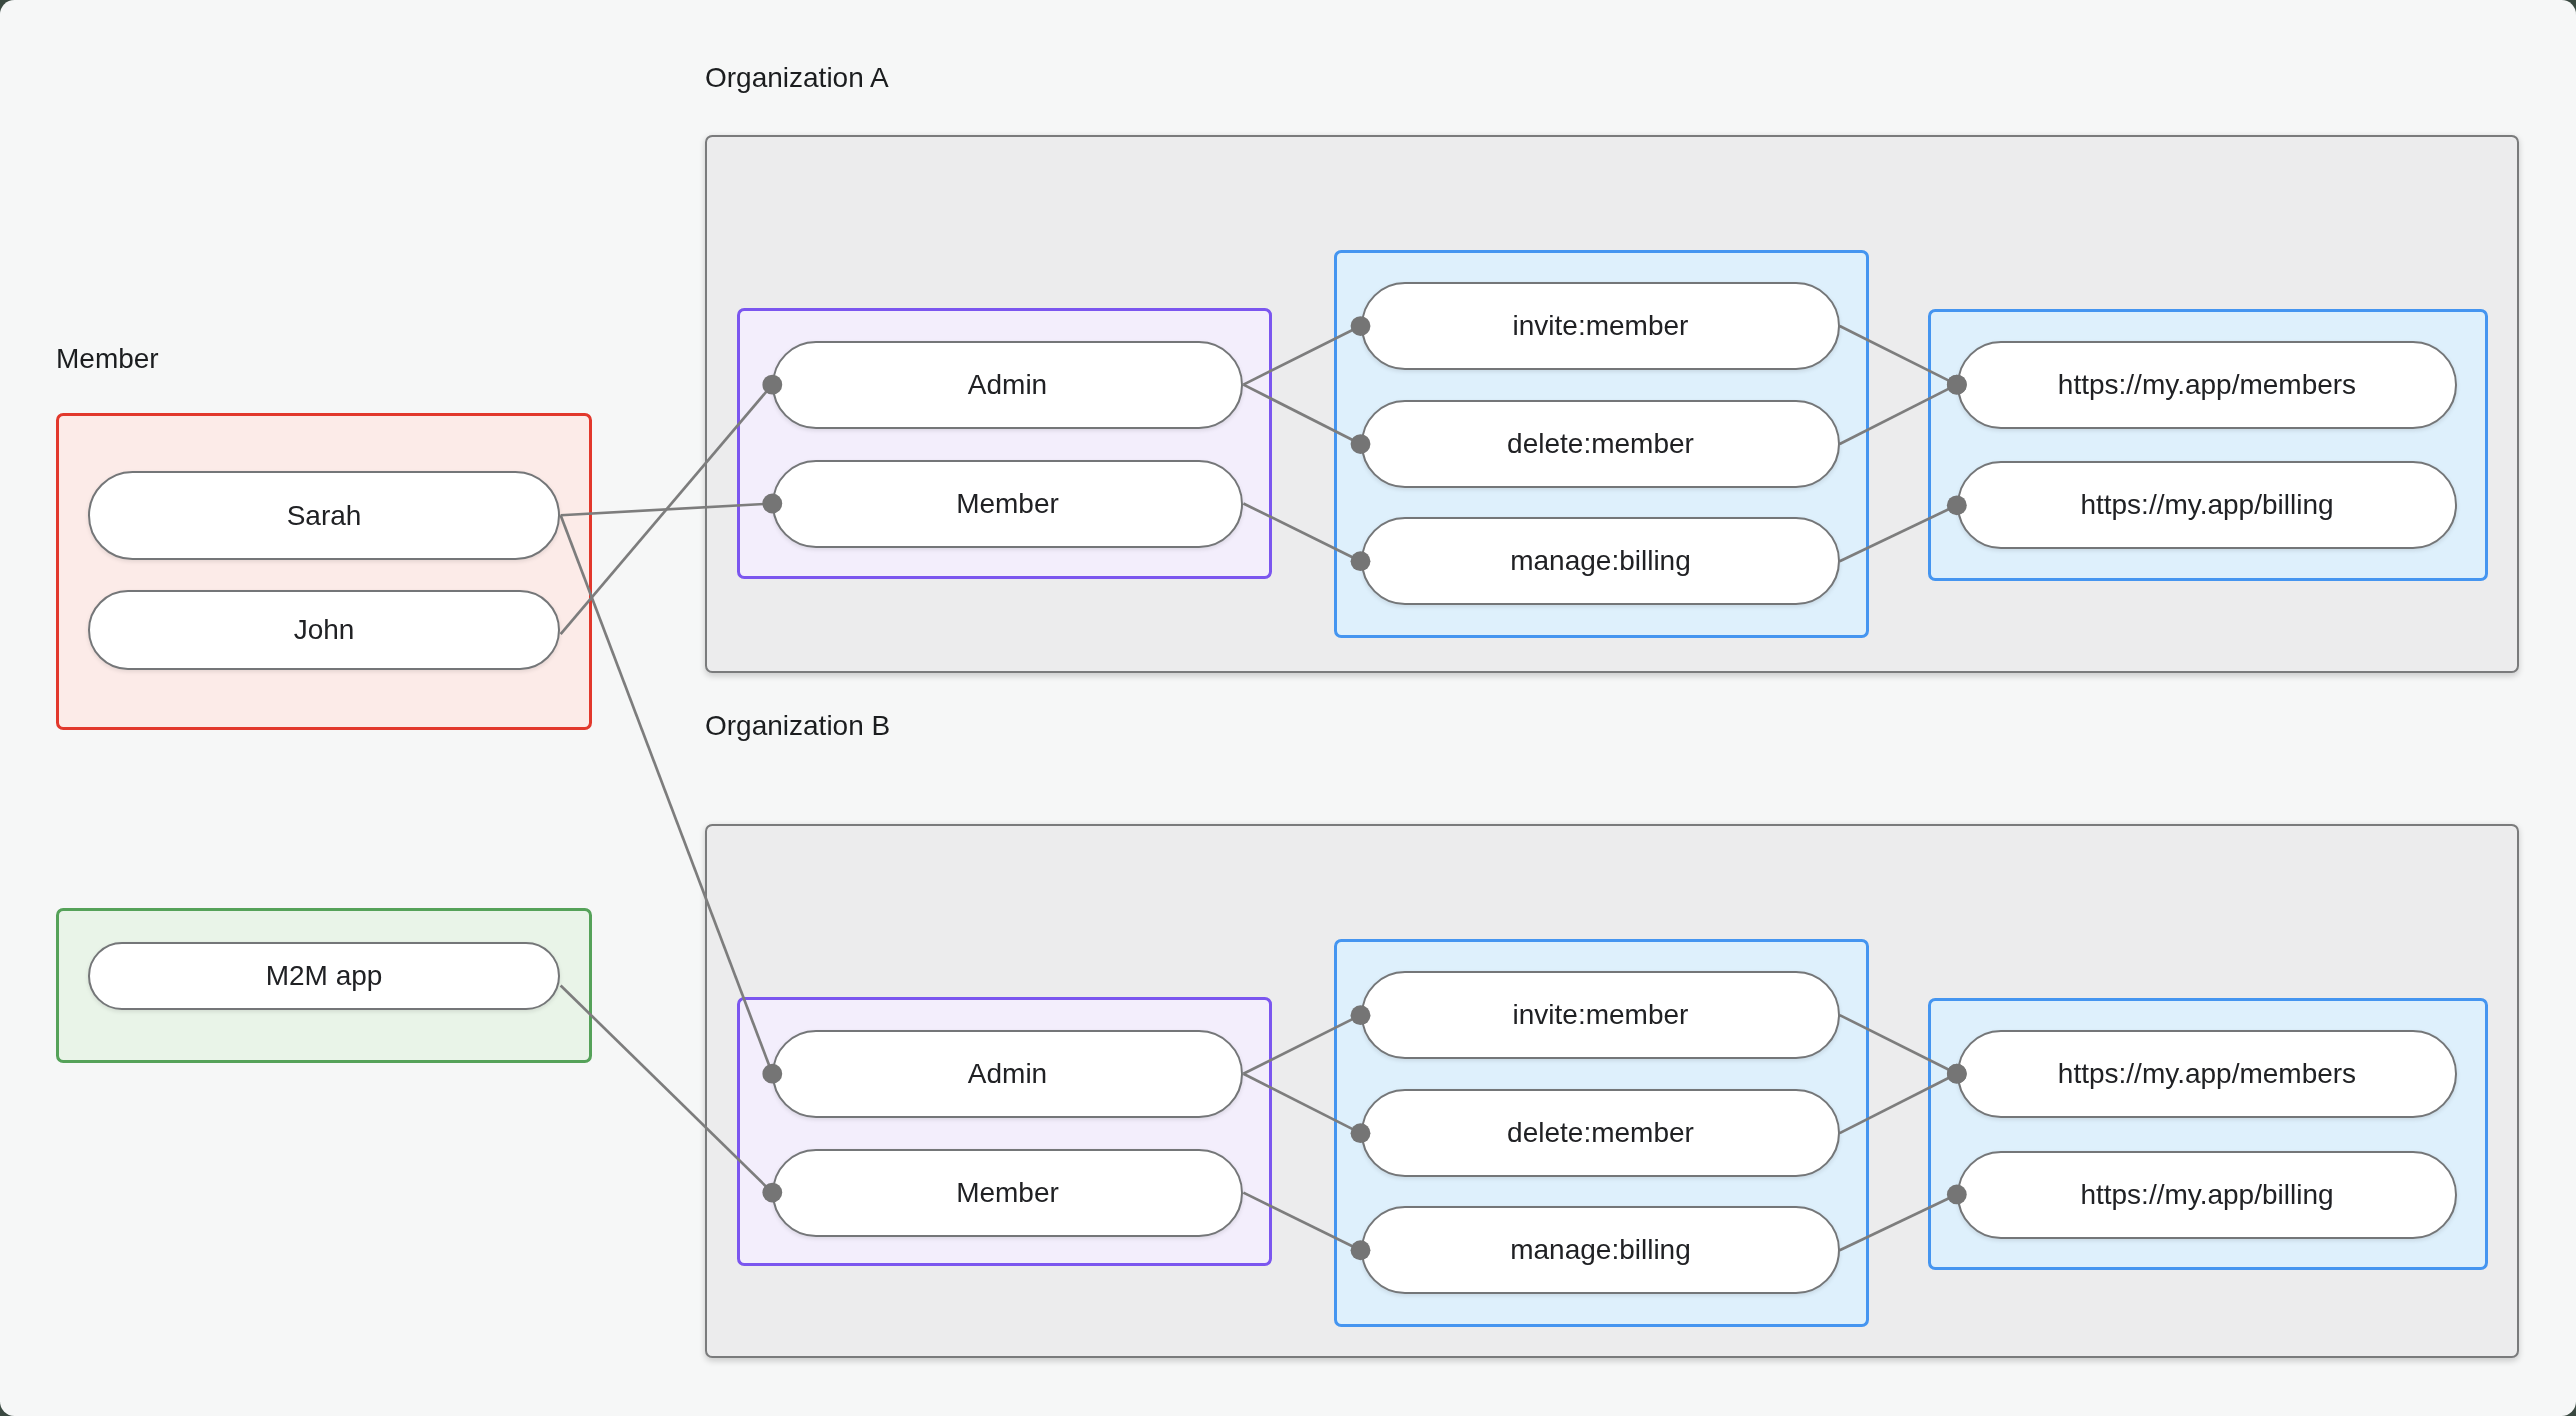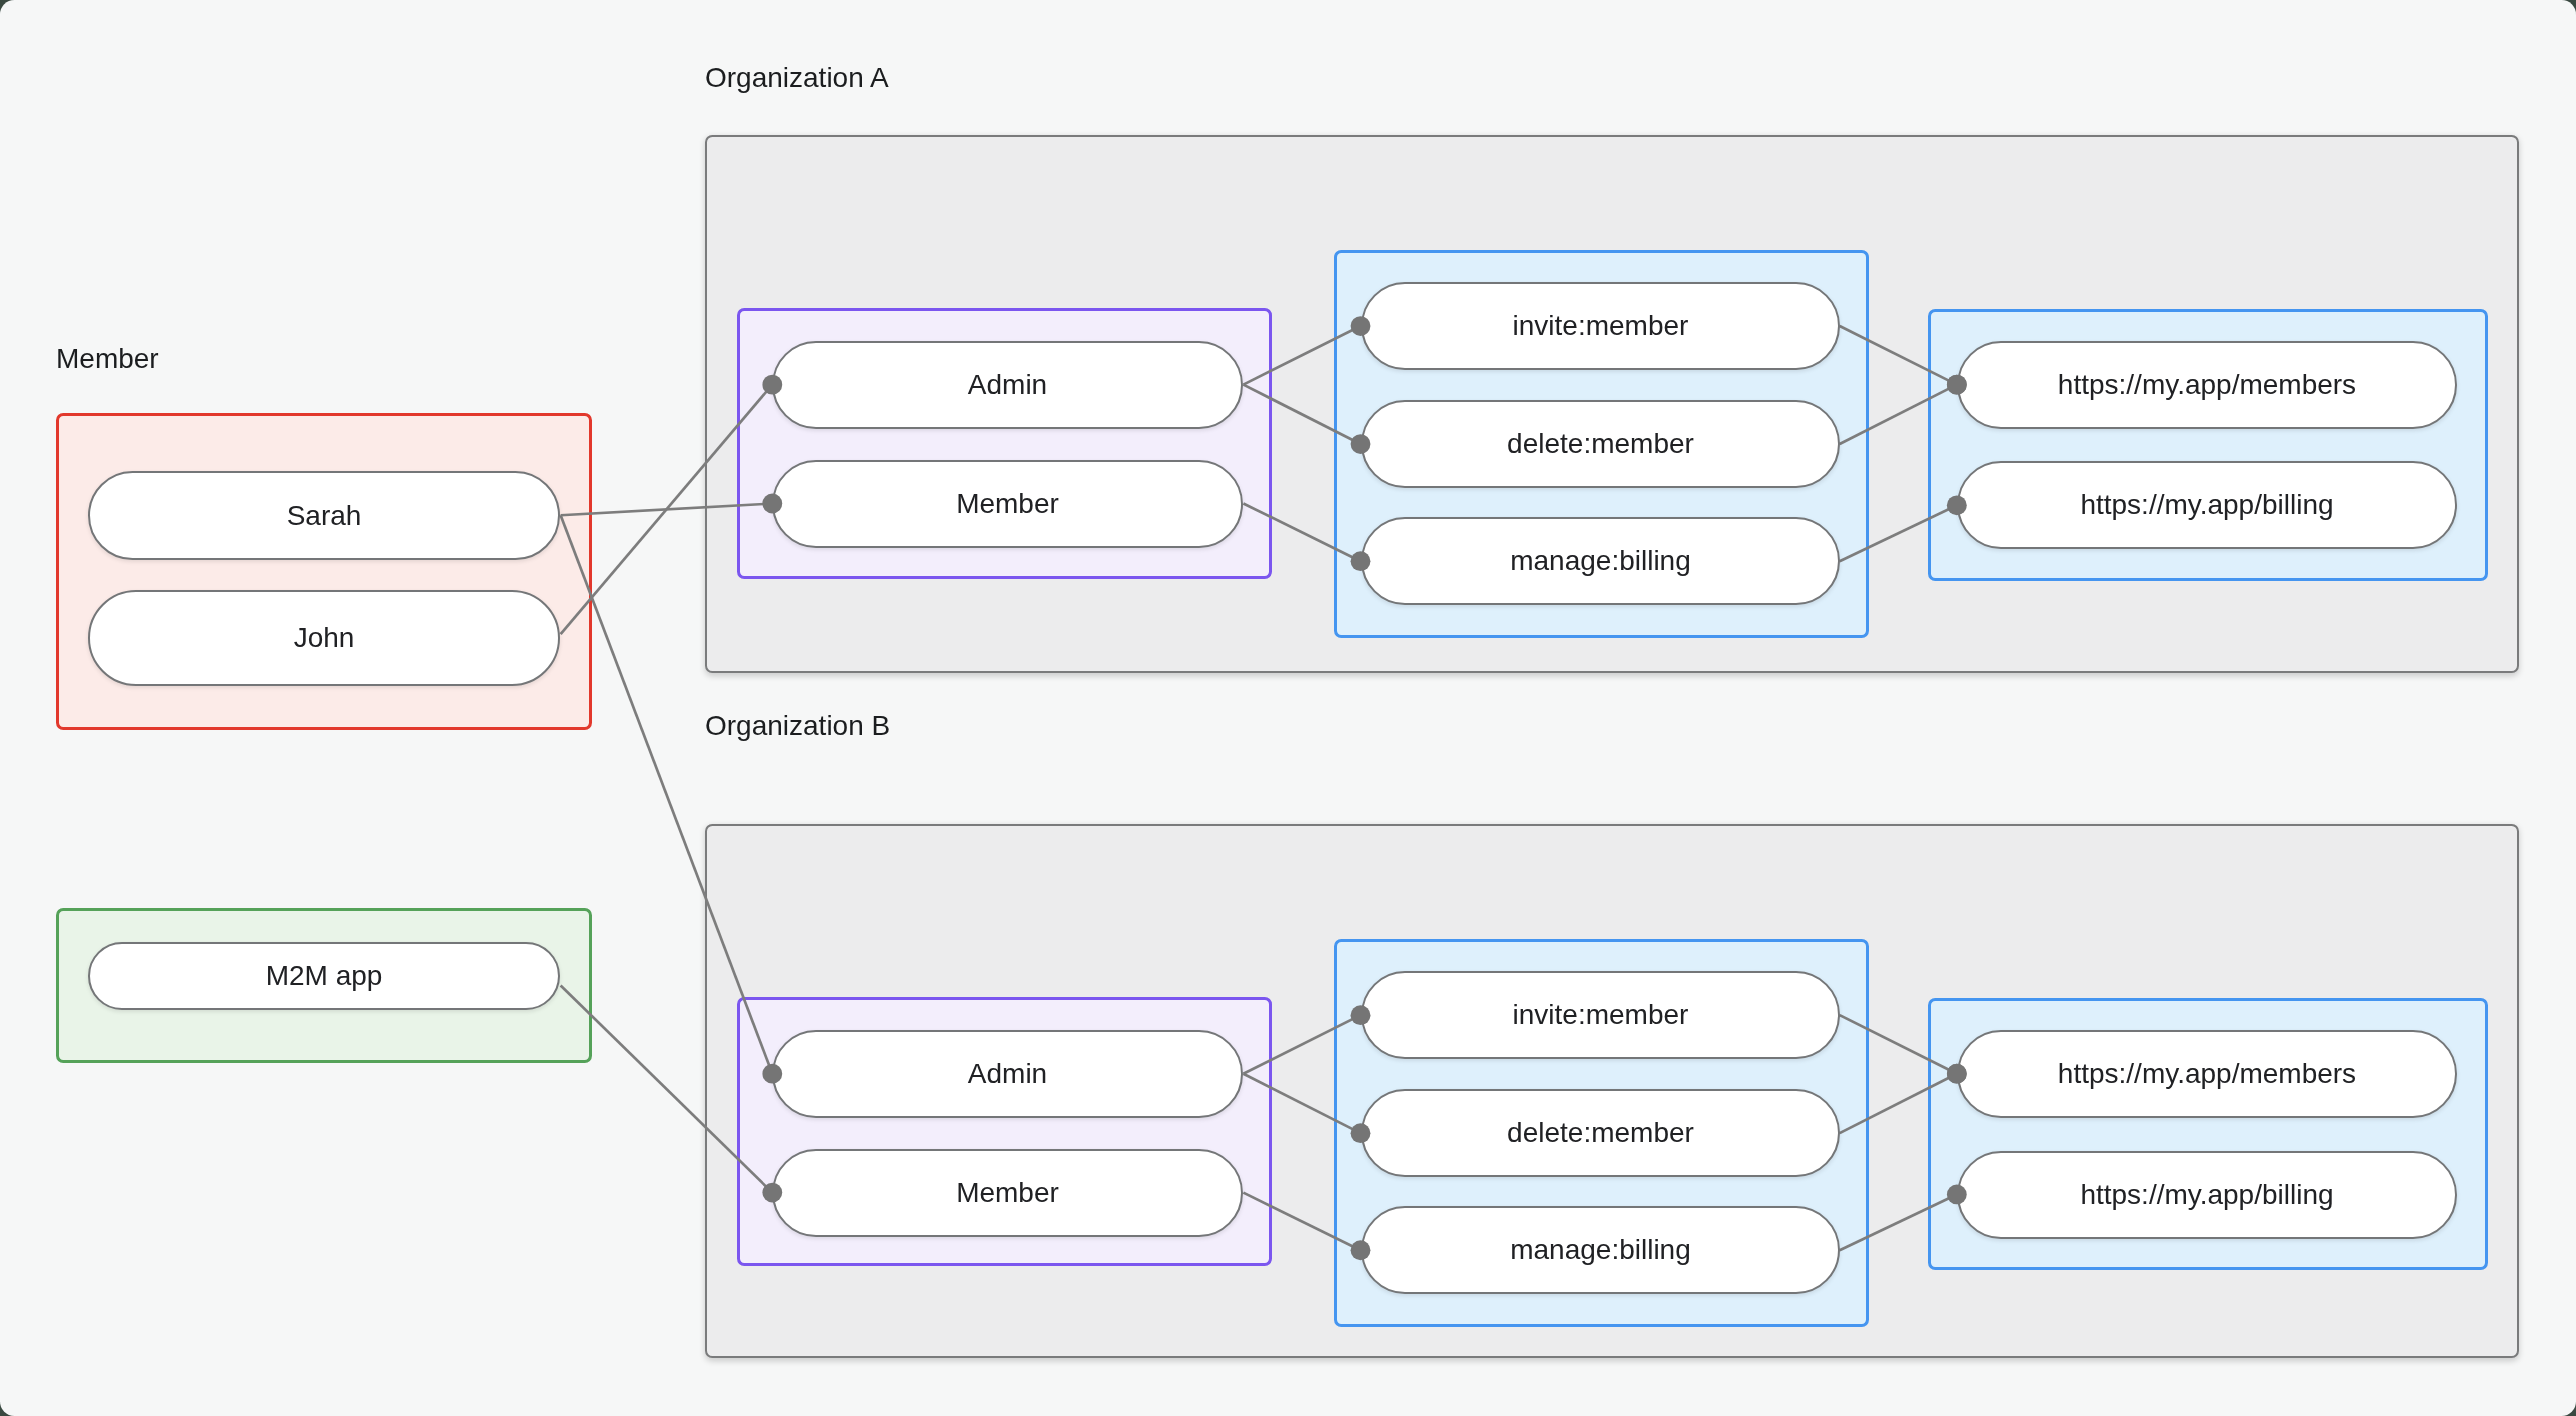--- a/index.html
+++ b/index.html
@@ -41,21 +41,21 @@
       <line x1="1380" y1="1192" x2="1510" y2="1258" stroke="#7d7d7d" stroke-width="3"></line>
       <line x1="1380" y1="1324" x2="1510" y2="1388" stroke="#7d7d7d" stroke-width="3"></line>
       <line x1="2042" y1="1127" x2="2172" y2="1192" stroke="#7d7d7d" stroke-width="3"></line>
       <line x1="2042" y1="1258" x2="2172" y2="1192" stroke="#7d7d7d" stroke-width="3"></line>
       <line x1="2042" y1="1388" x2="2172" y2="1326" stroke="#7d7d7d" stroke-width="3"></line>
     </svg>
 
   <div class="group-label" style="left:56px;top:335px">Member</div>
   <div class="gbox users-box boxes" style="left:56px;top:413px;width:536px;height:317px"></div>
   <div class="pill" style="left:88px;top:471px;width:472px;height:89px">Sarah</div>
-  <div class="pill" style="left:88px;top:590px;width:472px;height:96px">John</div>
+  <div class="pill" style="left:88px;top:590px;width:472px;height:80px">John</div>
 
   <div class="gbox m2m-box boxes" style="left:56px;top:908px;width:536px;height:155px"></div>
   <div class="pill" style="left:88px;top:942px;width:472px;height:68px">M2M app</div>
 
   <div class="group-label" style="left:705px;top:54px">Organization A</div>
   <div class="gbox org-box boxes" style="left:705px;top:135px;width:1814px;height:538px"></div>
 
   <div class="sub-label" style="left:737px;top:231px">Roles</div>
   <div class="gbox roles-box boxes" style="left:737px;top:308px;width:535px;height:271px"></div>
   <div class="pill" style="left:772px;top:341px;width:471px;height:88px">Admin</div>

